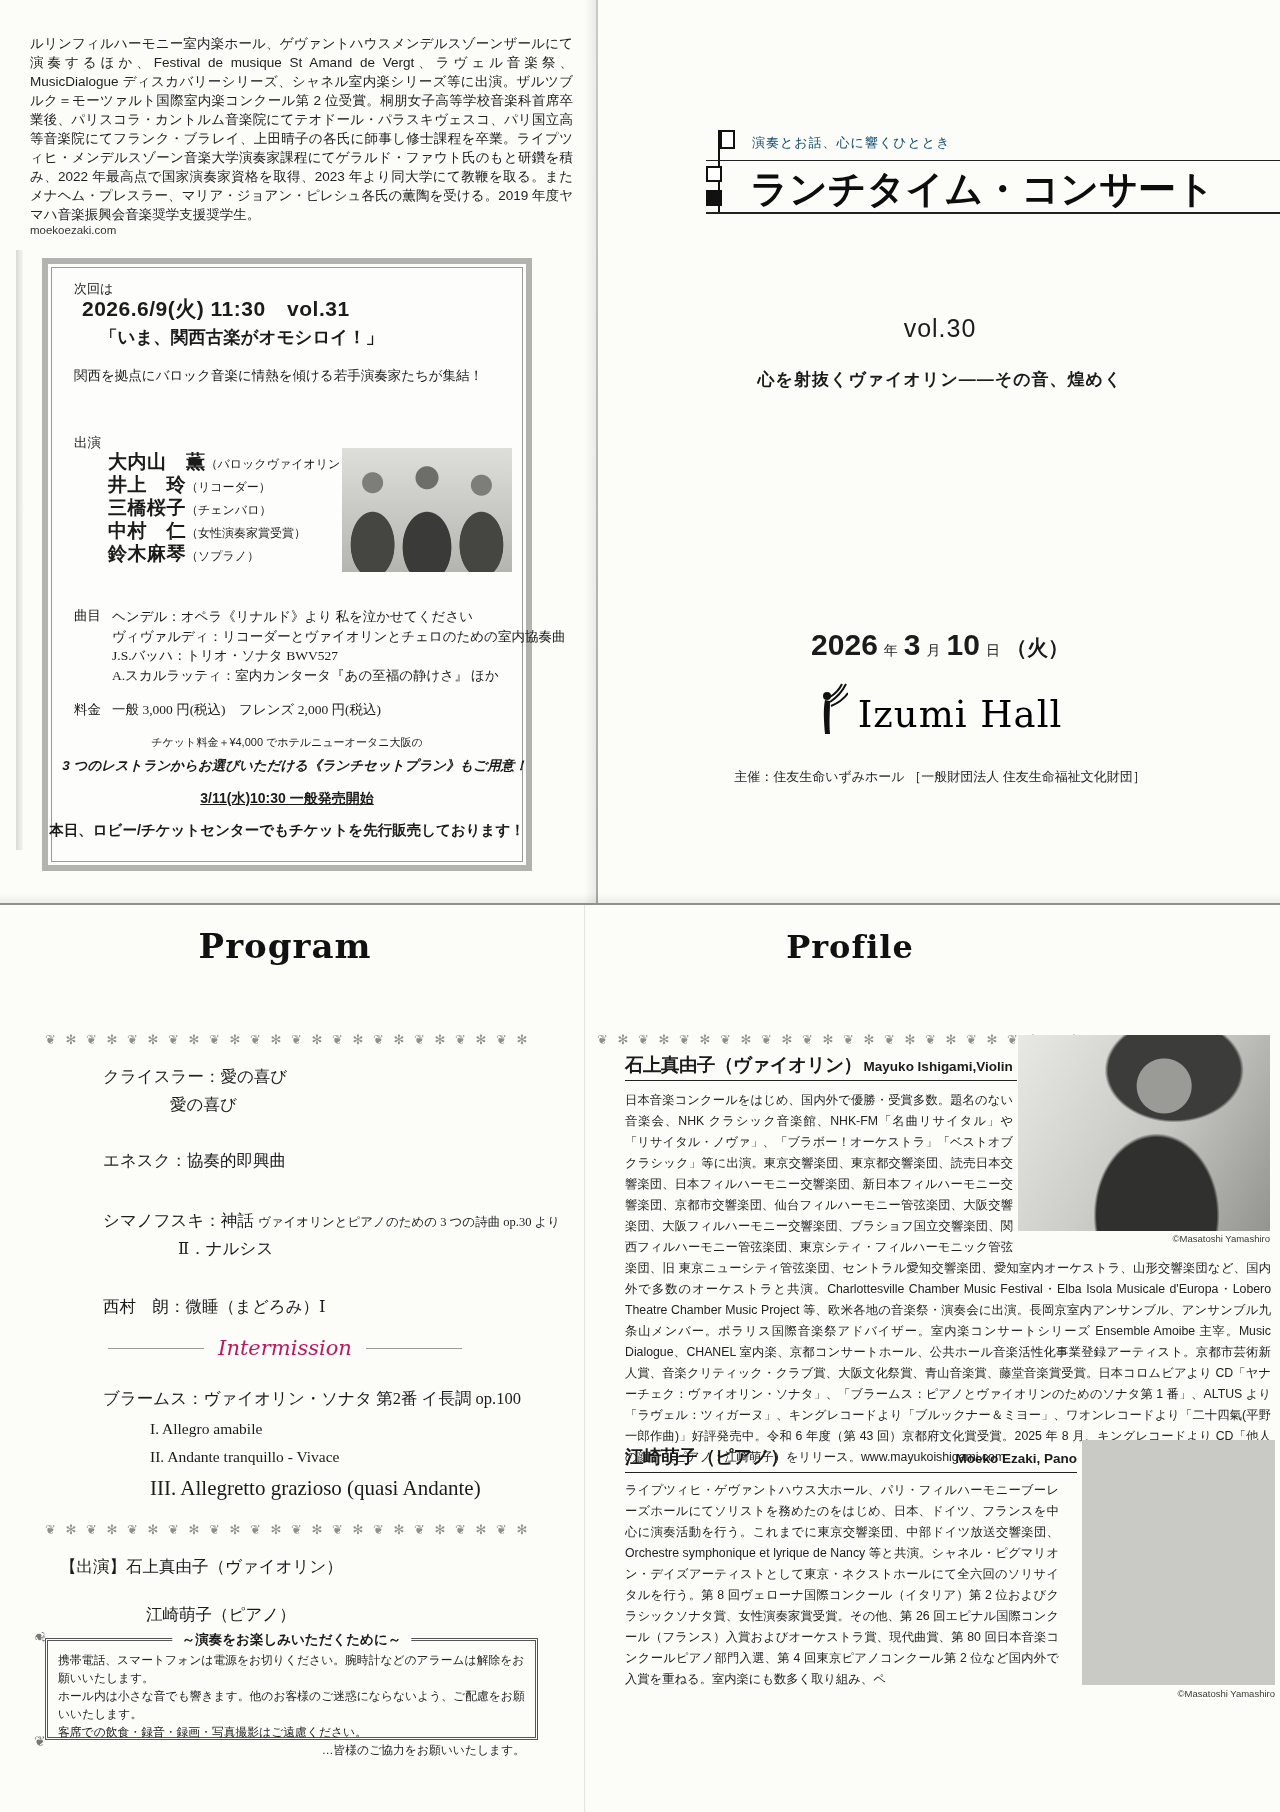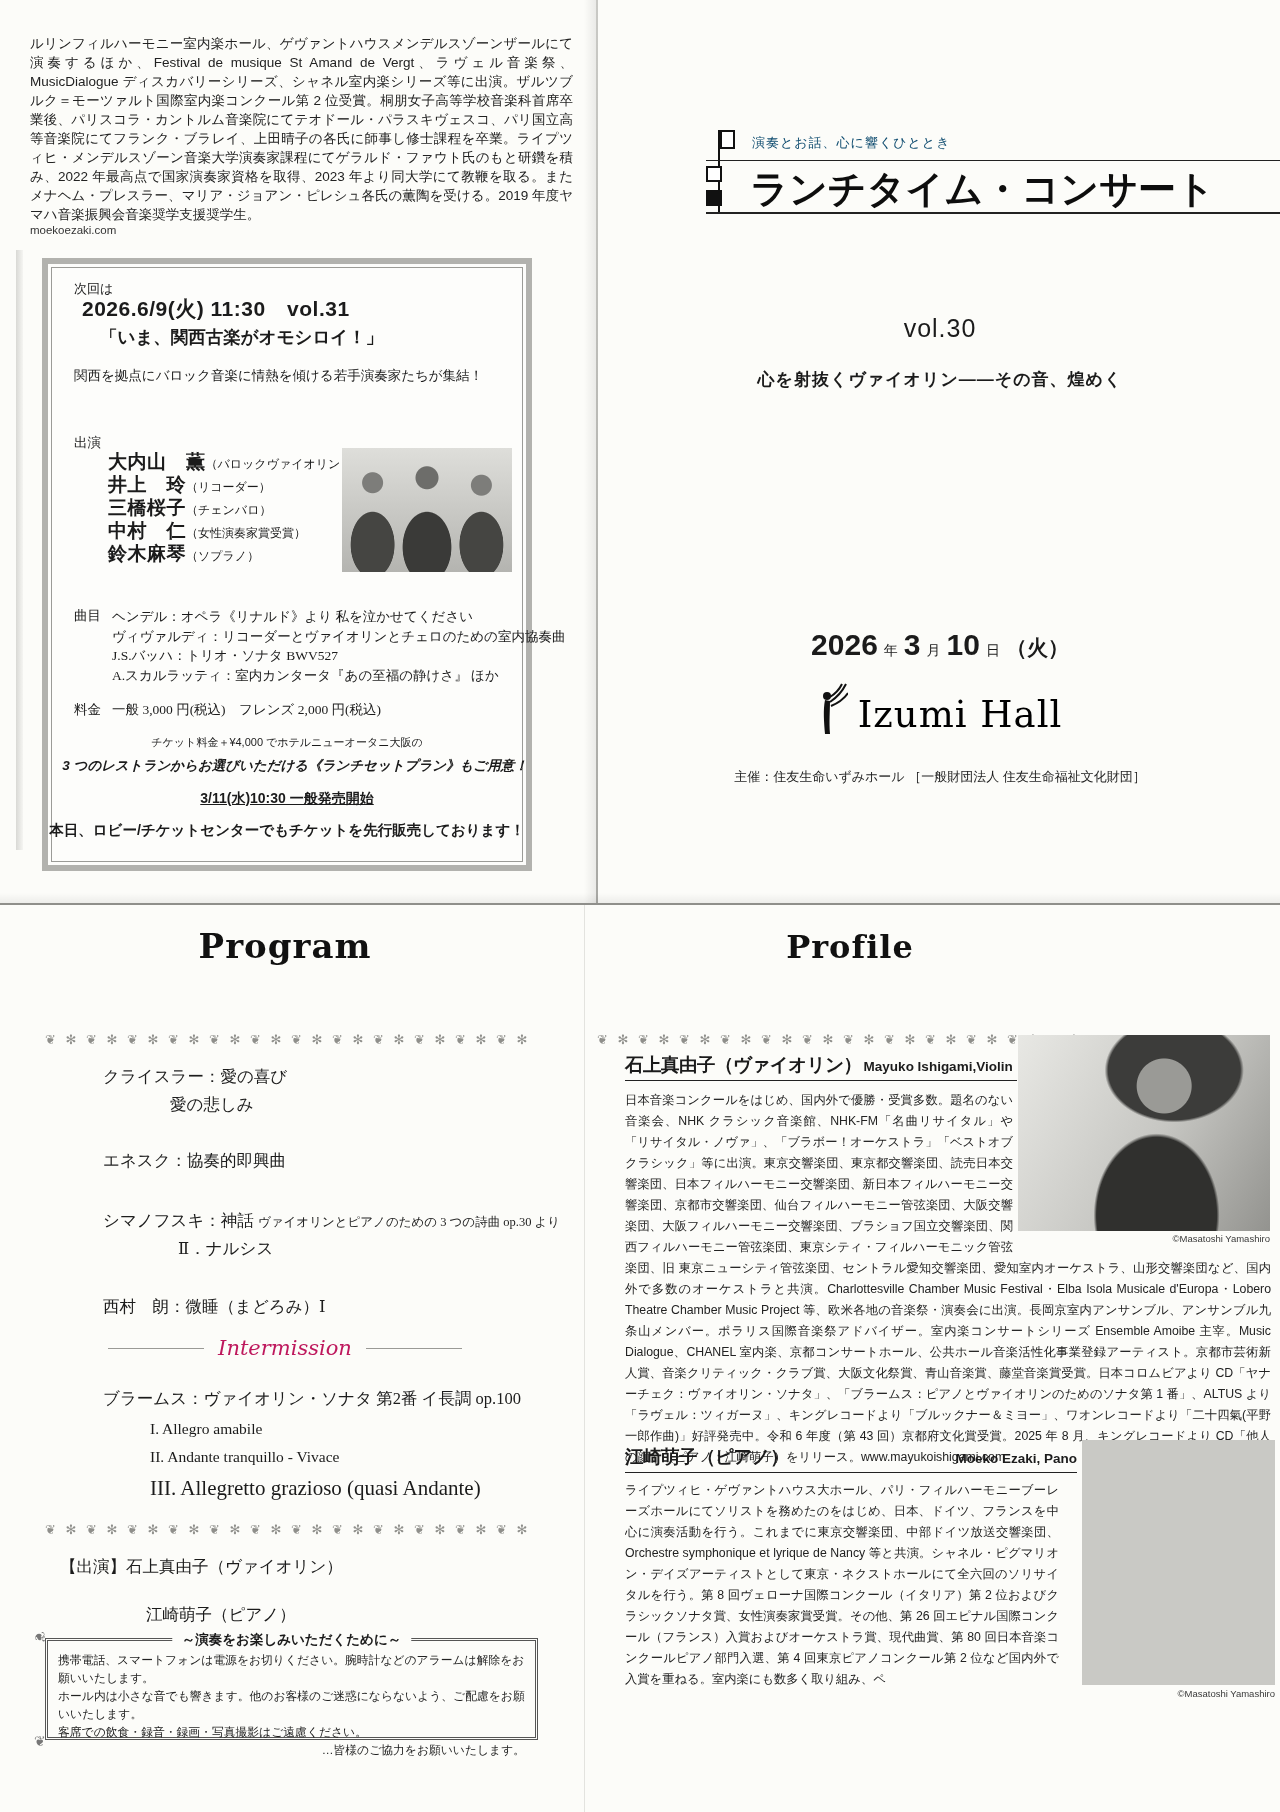--- a/index.html
+++ b/index.html
@@ -227,21 +227,21 @@
     </svg>
     <span class="izumi-script">Izumi Hall</span>
   </div>
 
   <div class="abs organizer">主催：住友生命いずみホール ［一般財団法人 住友生命福祉文化財団］</div>
 
   <div class="abs program-title">Program</div>
   <div class="abs div1 flourish"></div>
 
   <div class="abs piece jp-serif p1l1">クライスラー：愛の喜び</div>
-  <div class="abs piece jp-serif p1l2">愛の悲しみ</div>
+  <div class="abs piece jp-serif p1l2">愛の喜び</div>
   <div class="abs piece jp-serif p2">エネスク：協奏的即興曲</div>
   <div class="abs piece jp-serif p3">
     <span>シマノフスキ：神話</span>
     <span class="note">ヴァイオリンとピアノのための 3 つの詩曲 op.30 より</span>
   </div>
   <div class="abs piece jp-serif p3l2">Ⅱ．ナルシス</div>
   <div class="abs piece jp-serif p4">西村　朗：微睡（まどろみ）Ⅰ</div>
 
   <div class="abs intermission">
     <span class="line"></span>

